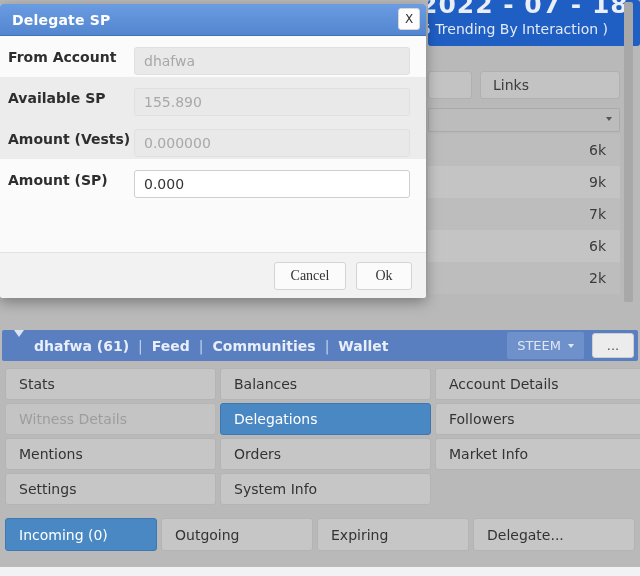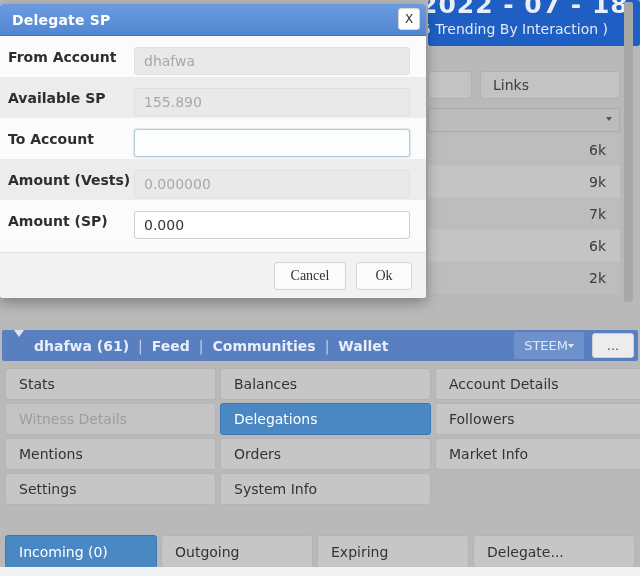--- a/index.html
+++ b/index.html
@@ -267,20 +267,21 @@
 
   .nav-right {
     margin-left: auto;
     display: flex;
     align-items: center;
     height: 100%;
   }
   .nav-token {
     display: flex;
     align-items: center;
+    gap: 7px;
     height: 27px;
     padding: 7px 10px;
     background: #6f91cb;
     border-radius: 2px;
     font-size: 13px;
     color: #dfe7f5;
     cursor: pointer;
   }
   .nav-token .caret {
     width: 0; height: 0;
@@ -340,21 +341,21 @@
   .menu-btn.empty {
     background: transparent;
     border: none;
     cursor: default;
   }
 
   
   .tabbar {
     position: absolute;
     left: 5px;
-    bottom: 8px;
+    bottom: 25px;
     width: 630px;
     height: 33px;
     display: flex;
     gap: 4px;
   }
   .tab {
     height: 33px;
     background: #c6c6c6;
     border: 1px solid #b4b4b4;
     border-radius: 3px;
@@ -428,26 +429,20 @@
         </div>
       </div>
 
       <div class="form-row shade-b">
         <div class="form-label">Available SP</div>
         <div class="form-control">
           <input class="field readonly" type="text" readonly="" value="155.890" style="">
         </div>
       </div>
 
-      <div class="form-row shade-a">
-        <div class="form-label">To Account</div>
-        <div class="form-control">
-          <input class="field editable focused" type="text" value="" style="">
-        </div>
-      </div>
 
       <div class="form-row shade-b">
         <div class="form-label">Amount (Vests)</div>
         <div class="form-control">
           <input class="field readonly" type="text" readonly="" value="0.000000" style="">
         </div>
       </div>
 
       <div class="form-row shade-a">
         <div class="form-label">Amount (SP)</div>

